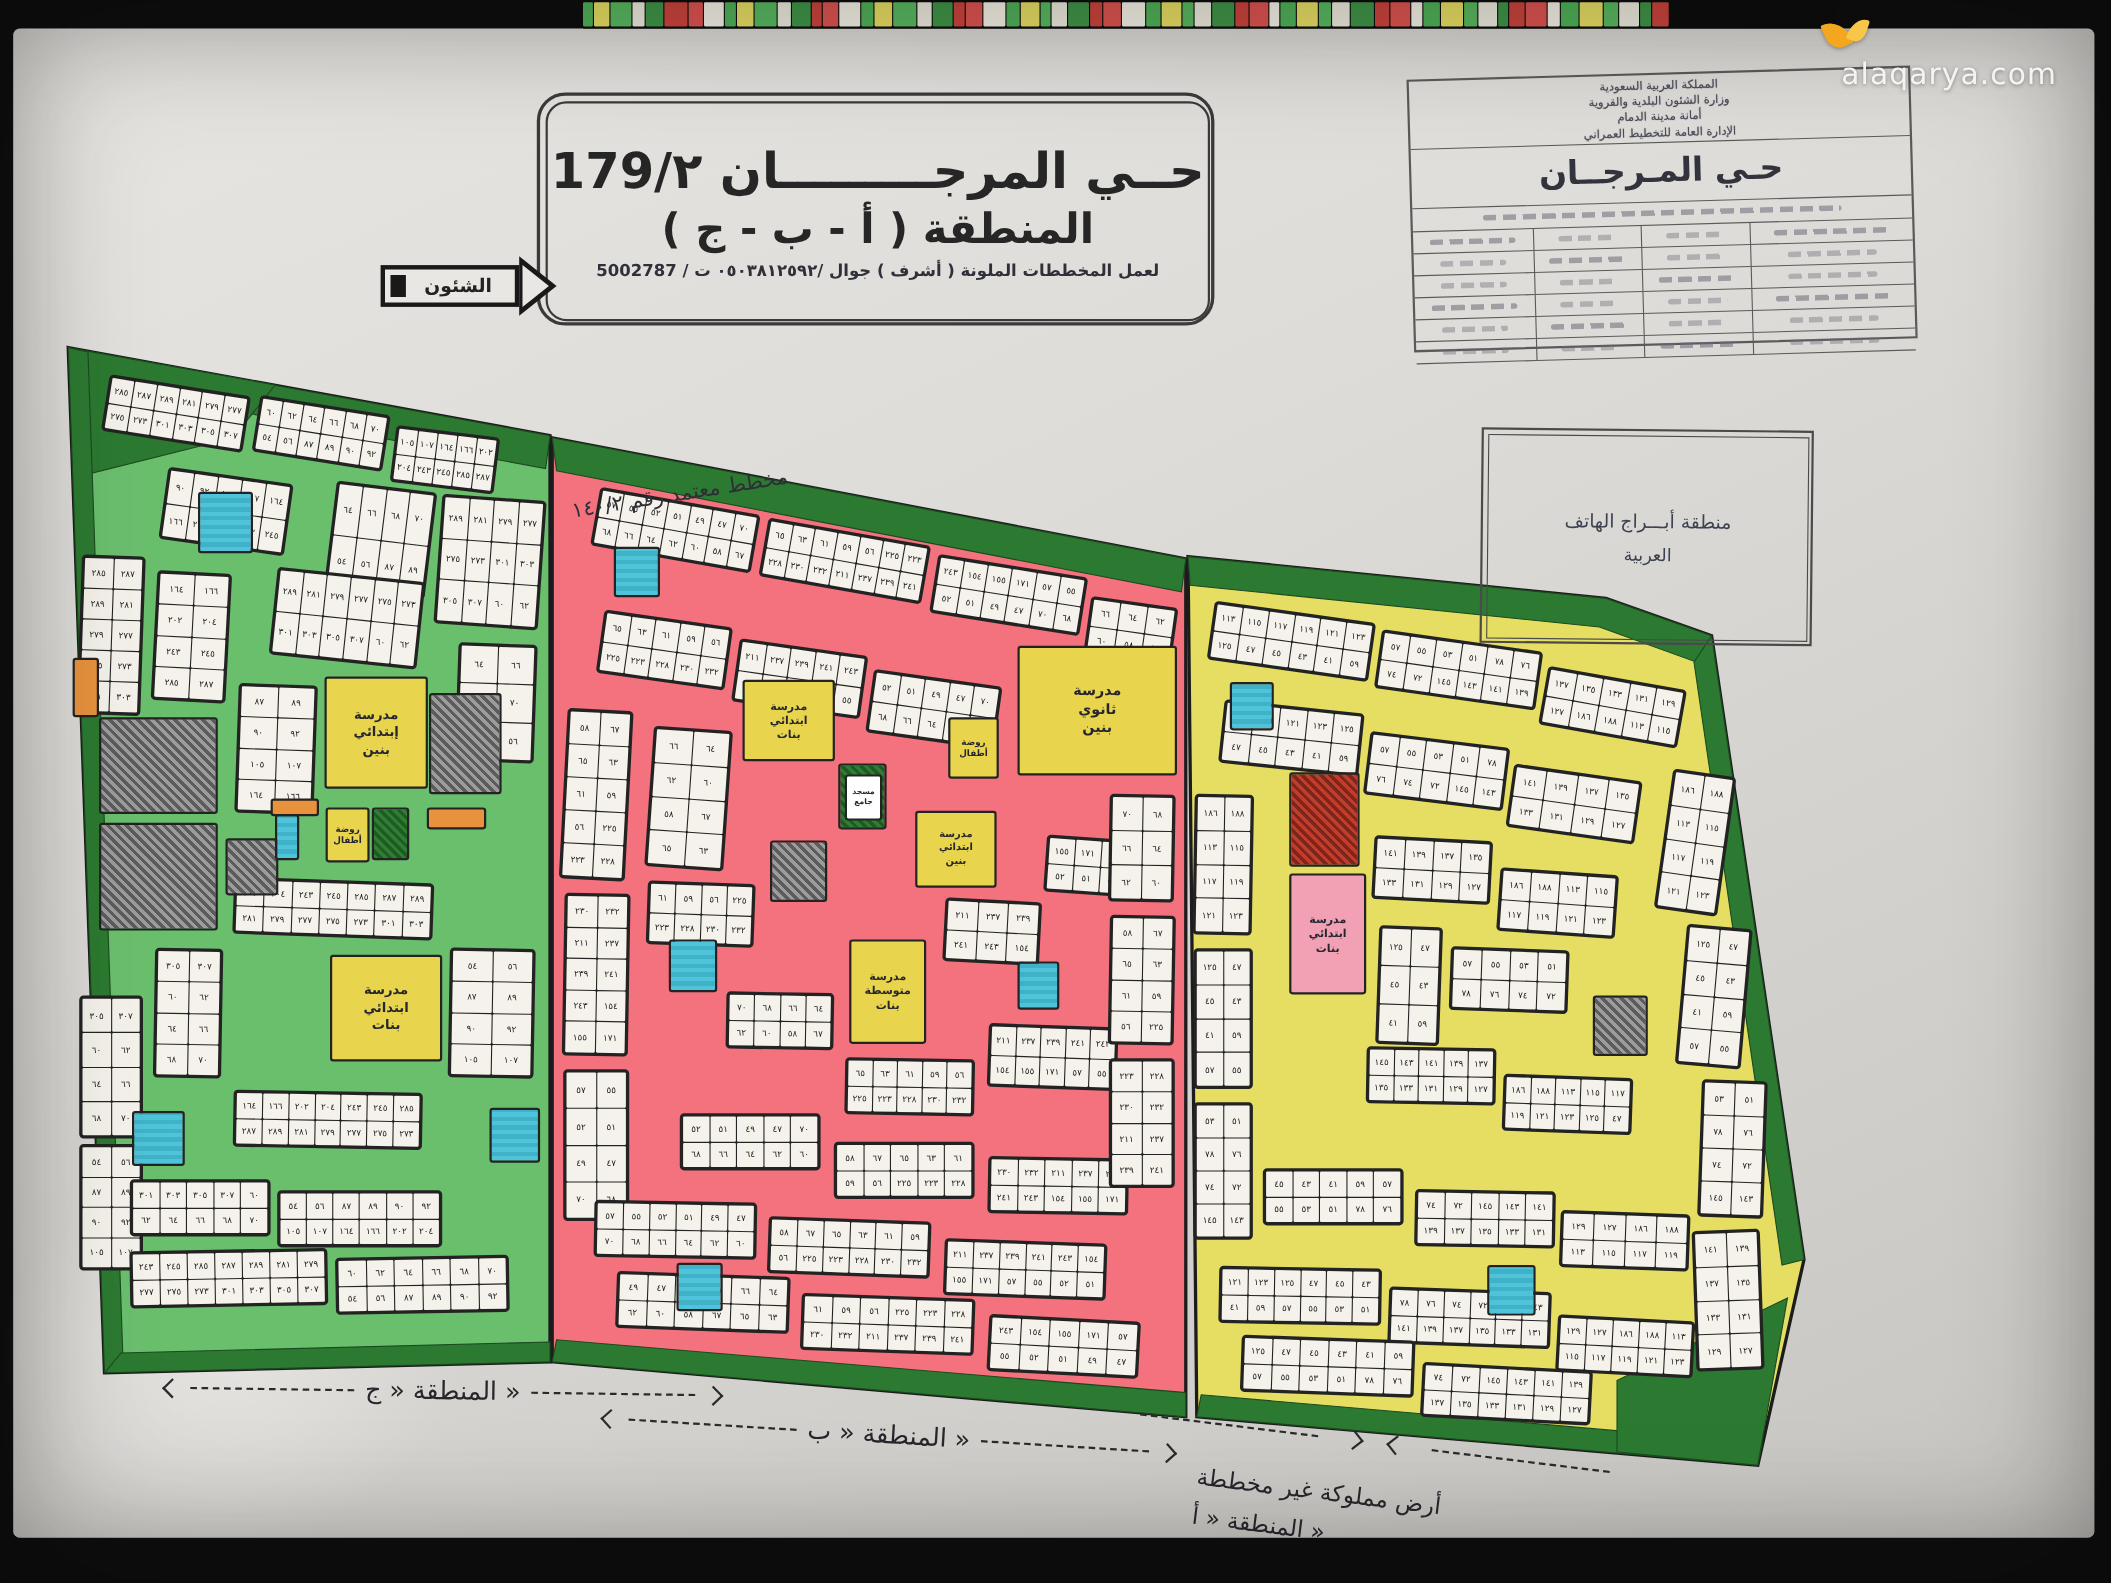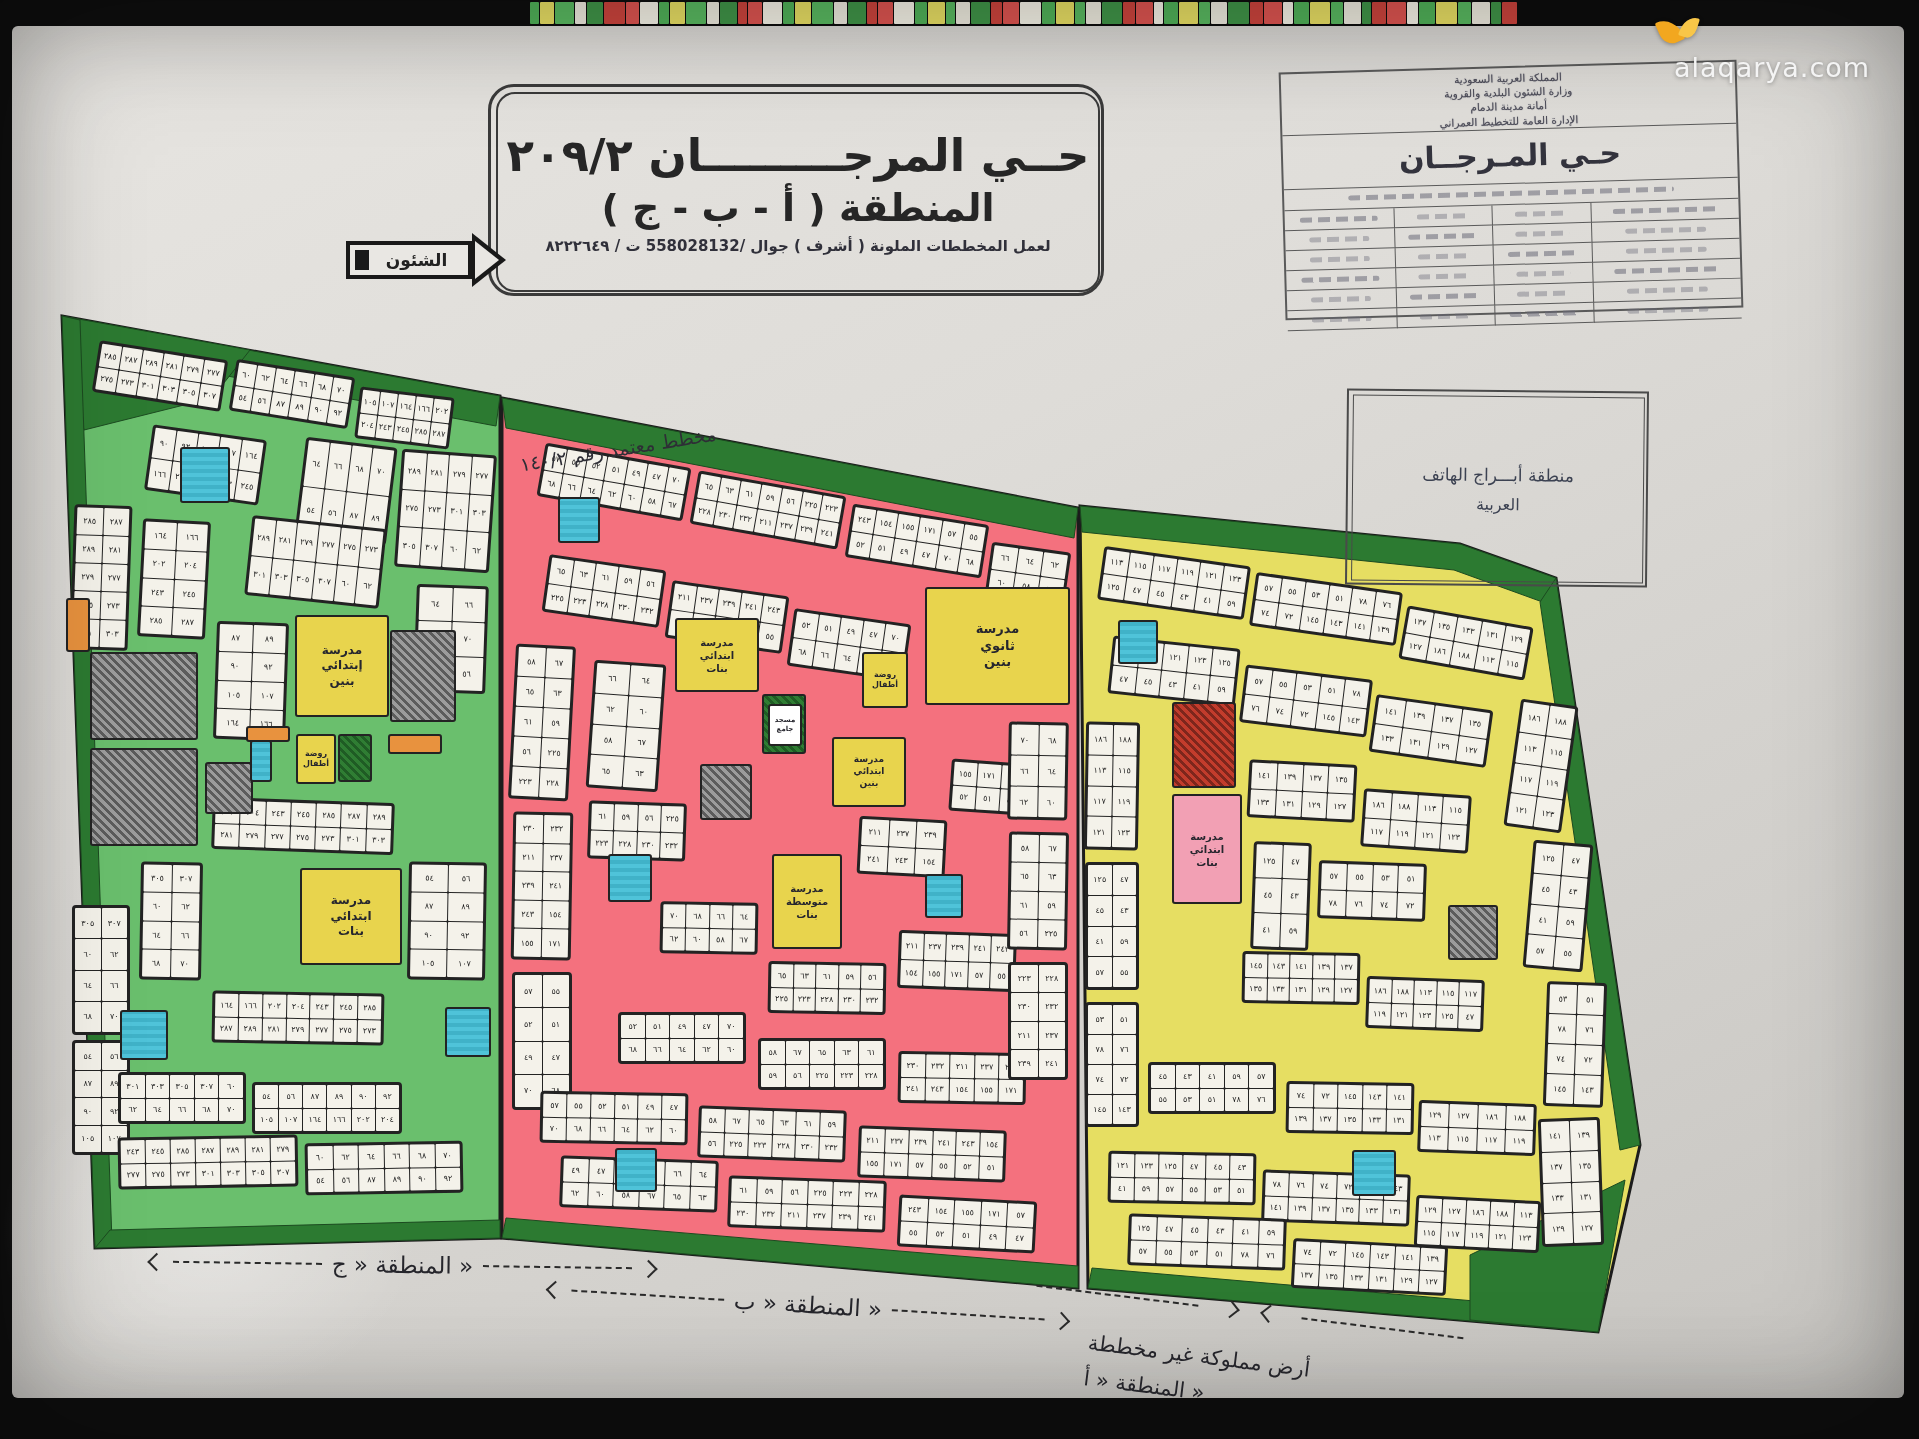--- a/index.html
+++ b/index.html
@@ -1145,23 +1145,23 @@
       <div class="fac" style="left: 772px; top: 854px; width: 70px; height: 95px; background: rgb(232, 212, 77); font-size: 10px;">مدرسة
 متوسطة
 بنات</div>
       <div class="fac" style="left: 1172px; top: 794px; width: 70px; height: 110px; background: rgb(242, 160, 180); font-size: 10px;">مدرسة
 ابتدائي
 بنات</div>
     </div>
 
   <div class="tbox">
     <div class="tbox-in">
-      <div class="t1">حــي المرجـــــــــان ٢٠٩/٢</div>
+      <div class="t1">حــي المرجـــــــــان 179/٢</div>
       <div class="t2">المنطقة ( أ - ب - ج )</div>
-      <div class="t3">لعمل المخططات الملونة ( أشرف ) جوال /558028132 ت / ٨٢٢٢٦٤٩</div>
+      <div class="t3">لعمل المخططات الملونة ( أشرف ) جوال /٠٥٠٣٨١٢٥٩٢ ت / 5002787</div>
     </div>
   </div>
 
   <div class="north">
     <div class="na-shaft">
       <div class="na-block"></div>
       <div class="na-label">الشئون</div>
     </div>
     <div class="na-head"></div>
   </div>

